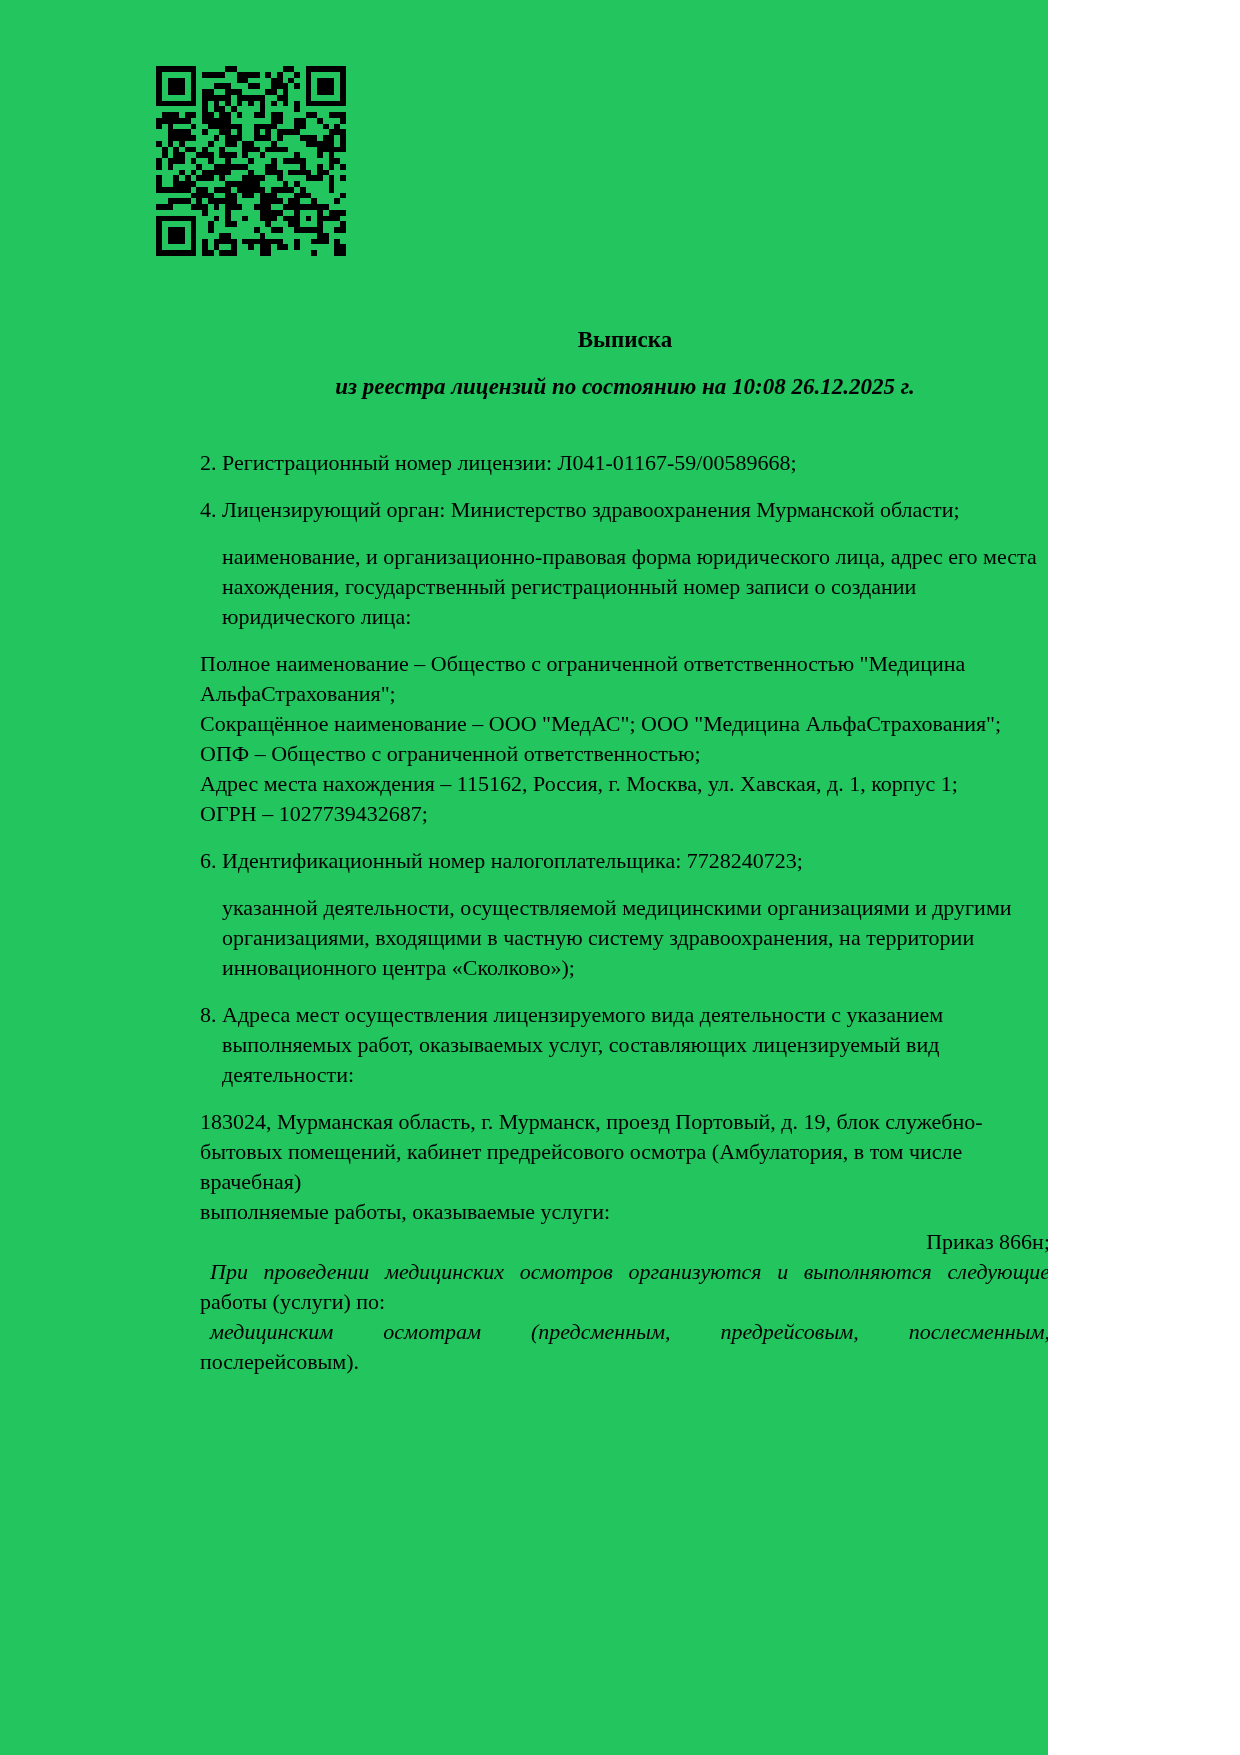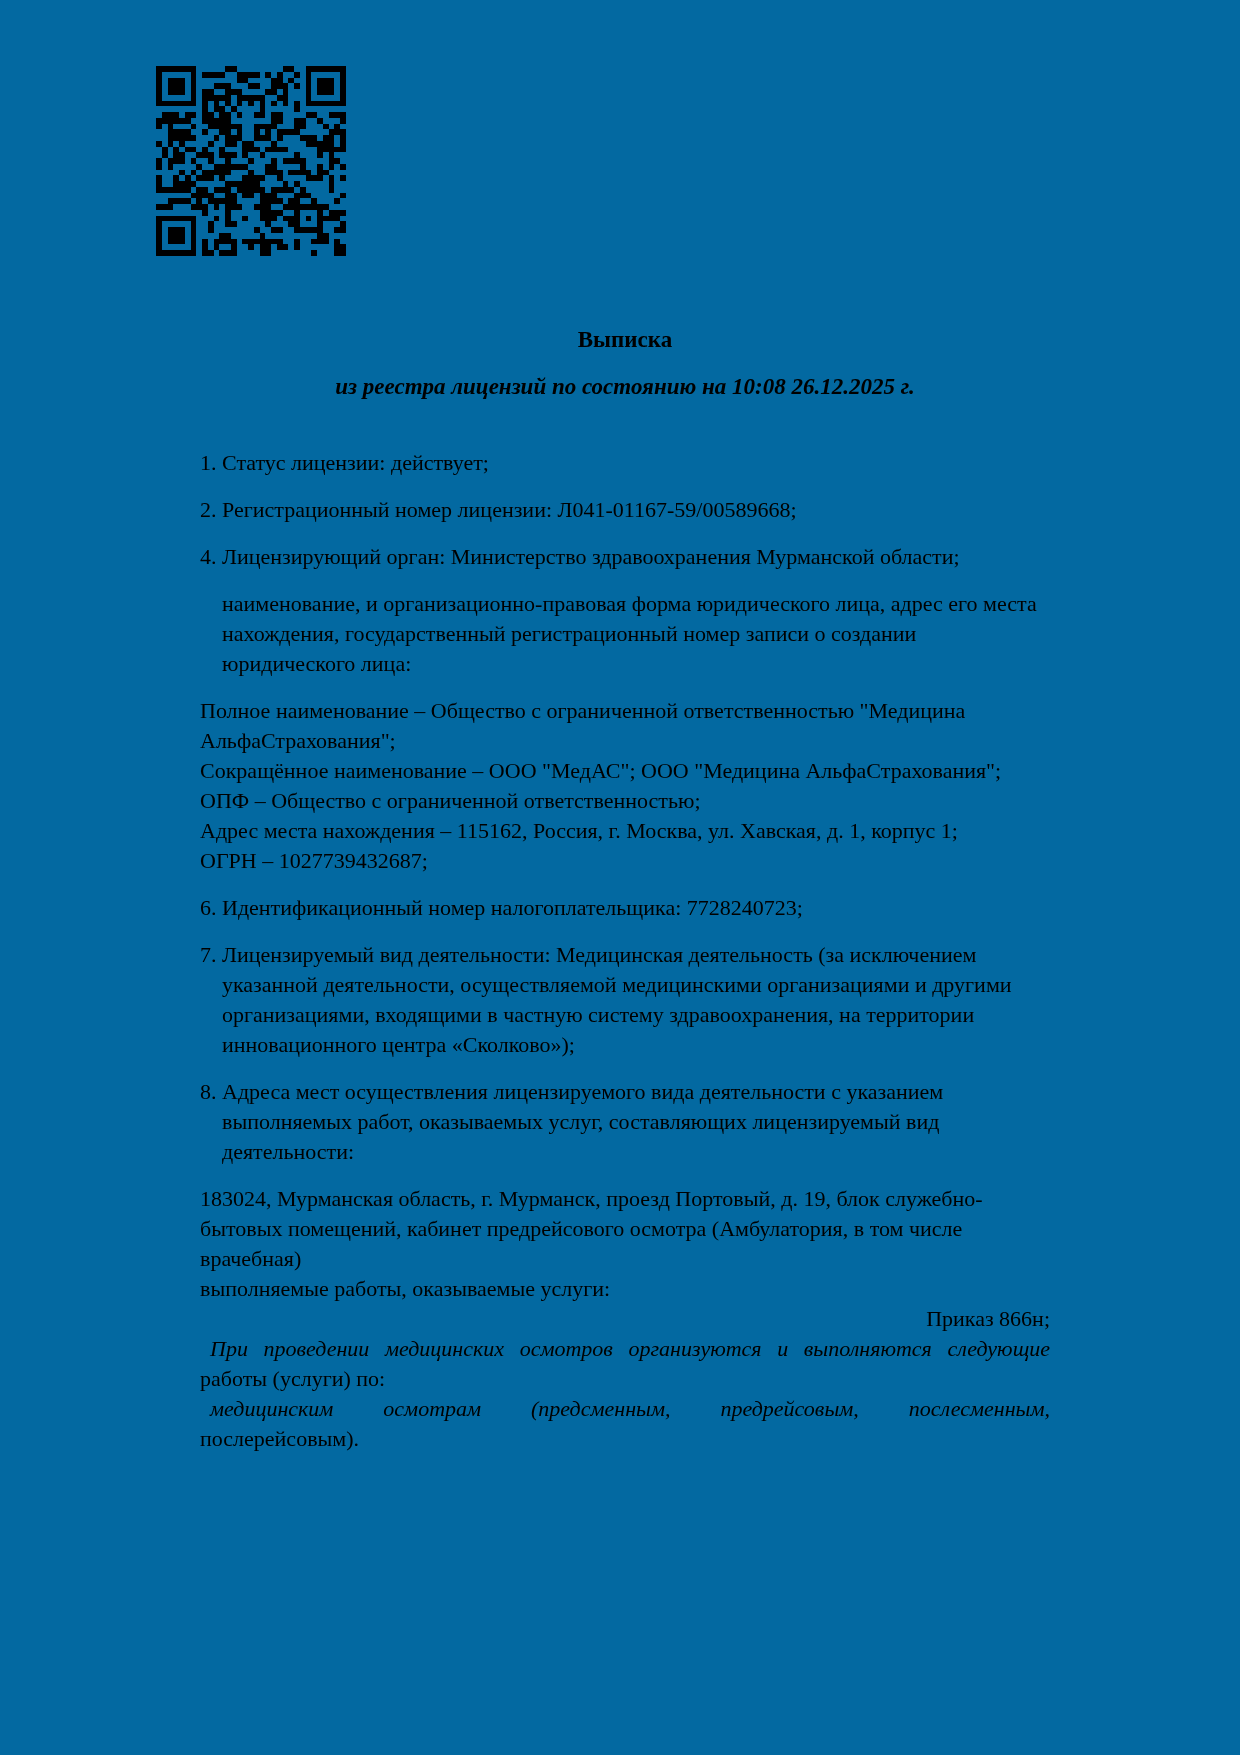--- a/index.html
+++ b/index.html
@@ -2,23 +2,23 @@
 <html lang="ru"><head>
 <meta charset="utf-8">
 <style>
   html, body {
     margin: 0;
     padding: 0;
     background: #ffffff;
   }
   .page {
     position: relative;
-    width: 1240px;
+    width: 1048px;
     height: 1755px;
-    background: #0369a1;
+    background: #22c55e;
     color: #000000;
     font-family: "Liberation Serif", "DejaVu Serif", serif;
     font-size: 22px;
     overflow: hidden;
   }
   .qr {
     position: absolute;
     left: 156px;
     top: 66px;
     width: 190px;
@@ -69,23 +69,20 @@
     <svg id="qr-svg" viewBox="0 0 33 33" shape-rendering="crispEdges" aria-hidden="true">
         <path d="M0 0h1v1h-1zM1 0h1v1h-1zM2 0h1v1h-1zM3 0h1v1h-1zM4 0h1v1h-1zM5 0h1v1h-1zM6 0h1v1h-1zM12 0h1v1h-1zM13 0h1v1h-1zM22 0h1v1h-1zM23 0h1v1h-1zM26 0h1v1h-1zM27 0h1v1h-1zM28 0h1v1h-1zM29 0h1v1h-1zM30 0h1v1h-1zM31 0h1v1h-1zM32 0h1v1h-1zM0 1h1v1h-1zM6 1h1v1h-1zM8 1h1v1h-1zM9 1h1v1h-1zM10 1h1v1h-1zM11 1h1v1h-1zM14 1h1v1h-1zM15 1h1v1h-1zM16 1h1v1h-1zM17 1h1v1h-1zM19 1h1v1h-1zM21 1h1v1h-1zM24 1h1v1h-1zM26 1h1v1h-1zM32 1h1v1h-1zM0 2h1v1h-1zM2 2h1v1h-1zM3 2h1v1h-1zM4 2h1v1h-1zM6 2h1v1h-1zM14 2h1v1h-1zM15 2h1v1h-1zM20 2h1v1h-1zM21 2h1v1h-1zM23 2h1v1h-1zM26 2h1v1h-1zM28 2h1v1h-1zM29 2h1v1h-1zM30 2h1v1h-1zM32 2h1v1h-1zM0 3h1v1h-1zM2 3h1v1h-1zM3 3h1v1h-1zM4 3h1v1h-1zM6 3h1v1h-1zM10 3h1v1h-1zM11 3h1v1h-1zM12 3h1v1h-1zM16 3h1v1h-1zM17 3h1v1h-1zM20 3h1v1h-1zM21 3h1v1h-1zM22 3h1v1h-1zM24 3h1v1h-1zM26 3h1v1h-1zM28 3h1v1h-1zM29 3h1v1h-1zM30 3h1v1h-1zM32 3h1v1h-1zM0 4h1v1h-1zM2 4h1v1h-1zM3 4h1v1h-1zM4 4h1v1h-1zM6 4h1v1h-1zM8 4h1v1h-1zM9 4h1v1h-1zM12 4h1v1h-1zM13 4h1v1h-1zM14 4h1v1h-1zM19 4h1v1h-1zM20 4h1v1h-1zM22 4h1v1h-1zM26 4h1v1h-1zM28 4h1v1h-1zM29 4h1v1h-1zM30 4h1v1h-1zM32 4h1v1h-1zM0 5h1v1h-1zM6 5h1v1h-1zM8 5h1v1h-1zM9 5h1v1h-1zM10 5h1v1h-1zM11 5h1v1h-1zM12 5h1v1h-1zM14 5h1v1h-1zM15 5h1v1h-1zM16 5h1v1h-1zM17 5h1v1h-1zM18 5h1v1h-1zM21 5h1v1h-1zM22 5h1v1h-1zM26 5h1v1h-1zM32 5h1v1h-1zM0 6h1v1h-1zM1 6h1v1h-1zM2 6h1v1h-1zM3 6h1v1h-1zM4 6h1v1h-1zM5 6h1v1h-1zM6 6h1v1h-1zM8 6h1v1h-1zM10 6h1v1h-1zM12 6h1v1h-1zM14 6h1v1h-1zM16 6h1v1h-1zM18 6h1v1h-1zM20 6h1v1h-1zM22 6h1v1h-1zM24 6h1v1h-1zM26 6h1v1h-1zM27 6h1v1h-1zM28 6h1v1h-1zM29 6h1v1h-1zM30 6h1v1h-1zM31 6h1v1h-1zM32 6h1v1h-1zM8 7h1v1h-1zM10 7h1v1h-1zM11 7h1v1h-1zM13 7h1v1h-1zM18 7h1v1h-1zM24 7h1v1h-1zM1 8h1v1h-1zM2 8h1v1h-1zM3 8h1v1h-1zM5 8h1v1h-1zM6 8h1v1h-1zM8 8h1v1h-1zM9 8h1v1h-1zM11 8h1v1h-1zM12 8h1v1h-1zM14 8h1v1h-1zM17 8h1v1h-1zM18 8h1v1h-1zM20 8h1v1h-1zM21 8h1v1h-1zM26 8h1v1h-1zM27 8h1v1h-1zM30 8h1v1h-1zM31 8h1v1h-1zM32 8h1v1h-1zM0 9h1v1h-1zM1 9h1v1h-1zM2 9h1v1h-1zM3 9h1v1h-1zM4 9h1v1h-1zM5 9h1v1h-1zM8 9h1v1h-1zM9 9h1v1h-1zM10 9h1v1h-1zM11 9h1v1h-1zM12 9h1v1h-1zM20 9h1v1h-1zM21 9h1v1h-1zM24 9h1v1h-1zM25 9h1v1h-1zM28 9h1v1h-1zM32 9h1v1h-1zM0 10h1v1h-1zM2 10h1v1h-1zM6 10h1v1h-1zM9 10h1v1h-1zM10 10h1v1h-1zM11 10h1v1h-1zM12 10h1v1h-1zM13 10h1v1h-1zM14 10h1v1h-1zM17 10h1v1h-1zM18 10h1v1h-1zM19 10h1v1h-1zM20 10h1v1h-1zM24 10h1v1h-1zM25 10h1v1h-1zM29 10h1v1h-1zM31 10h1v1h-1zM2 11h1v1h-1zM3 11h1v1h-1zM4 11h1v1h-1zM5 11h1v1h-1zM8 11h1v1h-1zM11 11h1v1h-1zM12 11h1v1h-1zM14 11h1v1h-1zM17 11h1v1h-1zM19 11h1v1h-1zM21 11h1v1h-1zM22 11h1v1h-1zM23 11h1v1h-1zM24 11h1v1h-1zM30 11h1v1h-1zM31 11h1v1h-1zM32 11h1v1h-1zM2 12h1v1h-1zM3 12h1v1h-1zM4 12h1v1h-1zM5 12h1v1h-1zM6 12h1v1h-1zM10 12h1v1h-1zM12 12h1v1h-1zM13 12h1v1h-1zM14 12h1v1h-1zM17 12h1v1h-1zM18 12h1v1h-1zM19 12h1v1h-1zM21 12h1v1h-1zM25 12h1v1h-1zM26 12h1v1h-1zM27 12h1v1h-1zM29 12h1v1h-1zM30 12h1v1h-1zM32 12h1v1h-1zM0 13h1v1h-1zM2 13h1v1h-1zM4 13h1v1h-1zM9 13h1v1h-1zM12 13h1v1h-1zM13 13h1v1h-1zM15 13h1v1h-1zM16 13h1v1h-1zM20 13h1v1h-1zM26 13h1v1h-1zM27 13h1v1h-1zM28 13h1v1h-1zM29 13h1v1h-1zM30 13h1v1h-1zM32 13h1v1h-1zM1 14h1v1h-1zM3 14h1v1h-1zM5 14h1v1h-1zM6 14h1v1h-1zM8 14h1v1h-1zM11 14h1v1h-1zM15 14h1v1h-1zM16 14h1v1h-1zM17 14h1v1h-1zM19 14h1v1h-1zM20 14h1v1h-1zM21 14h1v1h-1zM22 14h1v1h-1zM28 14h1v1h-1zM29 14h1v1h-1zM30 14h1v1h-1zM31 14h1v1h-1zM32 14h1v1h-1zM1 15h1v1h-1zM3 15h1v1h-1zM4 15h1v1h-1zM7 15h1v1h-1zM8 15h1v1h-1zM9 15h1v1h-1zM11 15h1v1h-1zM12 15h1v1h-1zM13 15h1v1h-1zM15 15h1v1h-1zM18 15h1v1h-1zM24 15h1v1h-1zM28 15h1v1h-1zM30 15h1v1h-1zM0 16h1v1h-1zM2 16h1v1h-1zM3 16h1v1h-1zM4 16h1v1h-1zM6 16h1v1h-1zM9 16h1v1h-1zM12 16h1v1h-1zM16 16h1v1h-1zM20 16h1v1h-1zM22 16h1v1h-1zM23 16h1v1h-1zM24 16h1v1h-1zM25 16h1v1h-1zM30 16h1v1h-1zM31 16h1v1h-1zM0 17h1v1h-1zM2 17h1v1h-1zM7 17h1v1h-1zM10 17h1v1h-1zM11 17h1v1h-1zM12 17h1v1h-1zM13 17h1v1h-1zM14 17h1v1h-1zM15 17h1v1h-1zM19 17h1v1h-1zM20 17h1v1h-1zM25 17h1v1h-1zM28 17h1v1h-1zM30 17h1v1h-1zM32 17h1v1h-1zM4 18h1v1h-1zM6 18h1v1h-1zM8 18h1v1h-1zM9 18h1v1h-1zM10 18h1v1h-1zM11 18h1v1h-1zM12 18h1v1h-1zM16 18h1v1h-1zM19 18h1v1h-1zM20 18h1v1h-1zM21 18h1v1h-1zM23 18h1v1h-1zM24 18h1v1h-1zM25 18h1v1h-1zM26 18h1v1h-1zM28 18h1v1h-1zM29 18h1v1h-1zM0 19h1v1h-1zM3 19h1v1h-1zM5 19h1v1h-1zM7 19h1v1h-1zM8 19h1v1h-1zM9 19h1v1h-1zM11 19h1v1h-1zM15 19h1v1h-1zM16 19h1v1h-1zM17 19h1v1h-1zM18 19h1v1h-1zM21 19h1v1h-1zM26 19h1v1h-1zM27 19h1v1h-1zM28 19h1v1h-1zM30 19h1v1h-1zM32 19h1v1h-1zM0 20h1v1h-1zM3 20h1v1h-1zM4 20h1v1h-1zM5 20h1v1h-1zM6 20h1v1h-1zM12 20h1v1h-1zM13 20h1v1h-1zM14 20h1v1h-1zM15 20h1v1h-1zM16 20h1v1h-1zM17 20h1v1h-1zM22 20h1v1h-1zM24 20h1v1h-1zM30 20h1v1h-1zM0 21h1v1h-1zM1 21h1v1h-1zM2 21h1v1h-1zM3 21h1v1h-1zM4 21h1v1h-1zM5 21h1v1h-1zM7 21h1v1h-1zM8 21h1v1h-1zM10 21h1v1h-1zM11 21h1v1h-1zM12 21h1v1h-1zM14 21h1v1h-1zM15 21h1v1h-1zM16 21h1v1h-1zM17 21h1v1h-1zM18 21h1v1h-1zM20 21h1v1h-1zM21 21h1v1h-1zM22 21h1v1h-1zM23 21h1v1h-1zM25 21h1v1h-1zM30 21h1v1h-1zM6 22h1v1h-1zM7 22h1v1h-1zM8 22h1v1h-1zM9 22h1v1h-1zM12 22h1v1h-1zM13 22h1v1h-1zM15 22h1v1h-1zM16 22h1v1h-1zM18 22h1v1h-1zM19 22h1v1h-1zM20 22h1v1h-1zM24 22h1v1h-1zM25 22h1v1h-1zM26 22h1v1h-1zM32 22h1v1h-1zM2 23h1v1h-1zM3 23h1v1h-1zM4 23h1v1h-1zM5 23h1v1h-1zM7 23h1v1h-1zM9 23h1v1h-1zM10 23h1v1h-1zM11 23h1v1h-1zM12 23h1v1h-1zM13 23h1v1h-1zM18 23h1v1h-1zM19 23h1v1h-1zM20 23h1v1h-1zM21 23h1v1h-1zM23 23h1v1h-1zM24 23h1v1h-1zM27 23h1v1h-1zM31 23h1v1h-1zM0 24h1v1h-1zM1 24h1v1h-1zM2 24h1v1h-1zM6 24h1v1h-1zM7 24h1v1h-1zM8 24h1v1h-1zM10 24h1v1h-1zM12 24h1v1h-1zM13 24h1v1h-1zM14 24h1v1h-1zM17 24h1v1h-1zM18 24h1v1h-1zM19 24h1v1h-1zM22 24h1v1h-1zM23 24h1v1h-1zM24 24h1v1h-1zM25 24h1v1h-1zM26 24h1v1h-1zM27 24h1v1h-1zM28 24h1v1h-1zM29 24h1v1h-1zM8 25h1v1h-1zM12 25h1v1h-1zM18 25h1v1h-1zM19 25h1v1h-1zM20 25h1v1h-1zM21 25h1v1h-1zM24 25h1v1h-1zM28 25h1v1h-1zM30 25h1v1h-1zM31 25h1v1h-1zM32 25h1v1h-1zM0 26h1v1h-1zM1 26h1v1h-1zM2 26h1v1h-1zM3 26h1v1h-1zM4 26h1v1h-1zM5 26h1v1h-1zM6 26h1v1h-1zM10 26h1v1h-1zM12 26h1v1h-1zM15 26h1v1h-1zM18 26h1v1h-1zM19 26h1v1h-1zM20 26h1v1h-1zM22 26h1v1h-1zM23 26h1v1h-1zM24 26h1v1h-1zM26 26h1v1h-1zM28 26h1v1h-1zM29 26h1v1h-1zM30 26h1v1h-1zM31 26h1v1h-1zM0 27h1v1h-1zM6 27h1v1h-1zM9 27h1v1h-1zM12 27h1v1h-1zM13 27h1v1h-1zM19 27h1v1h-1zM23 27h1v1h-1zM24 27h1v1h-1zM28 27h1v1h-1zM32 27h1v1h-1zM0 28h1v1h-1zM2 28h1v1h-1zM3 28h1v1h-1zM4 28h1v1h-1zM6 28h1v1h-1zM9 28h1v1h-1zM17 28h1v1h-1zM20 28h1v1h-1zM21 28h1v1h-1zM24 28h1v1h-1zM25 28h1v1h-1zM26 28h1v1h-1zM27 28h1v1h-1zM28 28h1v1h-1zM31 28h1v1h-1zM32 28h1v1h-1zM0 29h1v1h-1zM2 29h1v1h-1zM3 29h1v1h-1zM4 29h1v1h-1zM6 29h1v1h-1zM11 29h1v1h-1zM12 29h1v1h-1zM18 29h1v1h-1zM28 29h1v1h-1zM29 29h1v1h-1zM0 30h1v1h-1zM2 30h1v1h-1zM3 30h1v1h-1zM4 30h1v1h-1zM6 30h1v1h-1zM8 30h1v1h-1zM10 30h1v1h-1zM11 30h1v1h-1zM12 30h1v1h-1zM13 30h1v1h-1zM15 30h1v1h-1zM16 30h1v1h-1zM17 30h1v1h-1zM18 30h1v1h-1zM19 30h1v1h-1zM20 30h1v1h-1zM21 30h1v1h-1zM24 30h1v1h-1zM27 30h1v1h-1zM28 30h1v1h-1zM29 30h1v1h-1zM31 30h1v1h-1zM0 31h1v1h-1zM6 31h1v1h-1zM8 31h1v1h-1zM10 31h1v1h-1zM13 31h1v1h-1zM16 31h1v1h-1zM18 31h1v1h-1zM19 31h1v1h-1zM21 31h1v1h-1zM22 31h1v1h-1zM24 31h1v1h-1zM31 31h1v1h-1zM32 31h1v1h-1zM0 32h1v1h-1zM1 32h1v1h-1zM2 32h1v1h-1zM3 32h1v1h-1zM4 32h1v1h-1zM5 32h1v1h-1zM6 32h1v1h-1zM8 32h1v1h-1zM9 32h1v1h-1zM11 32h1v1h-1zM12 32h1v1h-1zM13 32h1v1h-1zM18 32h1v1h-1zM19 32h1v1h-1zM27 32h1v1h-1zM31 32h1v1h-1zM32 32h1v1h-1z" fill="#000000"></path>
       </svg>
   </div>
 
   <div class="content">
     <div class="doc-title">Выписка</div>
     <div class="doc-subtitle">из реестра лицензий по состоянию на 10:08 26.12.2025 г.</div>
     <div id="doc-body">
         <div class="block item">
-          <div class="line first"><span class="marker">1.</span>Статус лицензии: действует;</div>
-        </div>
-        <div class="block item">
           <div class="line first"><span class="marker">2.</span>Регистрационный номер лицензии: Л041-01167-59/00589668;</div>
         </div>
         <div class="block item">
           <div class="line first"><span class="marker">4.</span>Лицензирующий орган: Министерство здравоохранения Мурманской области;</div>
         </div>
         <div class="block item">
           <div class="line">наименование, и организационно-правовая форма юридического лица, адрес его места</div>
           <div class="line">нахождения, государственный регистрационный номер записи о создании</div>
           <div class="line">юридического лица:</div>
         </div>
@@ -94,21 +91,20 @@
           <div class="line">АльфаСтрахования";</div>
           <div class="line">Сокращённое наименование – ООО "МедАС"; ООО "Медицина АльфаСтрахования";</div>
           <div class="line">ОПФ – Общество с ограниченной ответственностью;</div>
           <div class="line">Адрес места нахождения – 115162, Россия, г. Москва, ул. Хавская, д. 1, корпус 1;</div>
           <div class="line">ОГРН – 1027739432687;</div>
         </div>
         <div class="block item">
           <div class="line first"><span class="marker">6.</span>Идентификационный номер налогоплательщика: 7728240723;</div>
         </div>
         <div class="block item">
-          <div class="line first"><span class="marker">7.</span>Лицензируемый вид деятельности: Медицинская деятельность (за исключением</div>
           <div class="line">указанной деятельности, осуществляемой медицинскими организациями и другими</div>
           <div class="line">организациями, входящими в частную систему здравоохранения, на территории</div>
           <div class="line">инновационного центра «Сколково»);</div>
         </div>
         <div class="block item">
           <div class="line first"><span class="marker">8.</span>Адреса мест осуществления лицензируемого вида деятельности с указанием</div>
           <div class="line">выполняемых работ, оказываемых услуг, составляющих лицензируемый вид</div>
           <div class="line">деятельности:</div>
         </div>
         <div class="block para">

